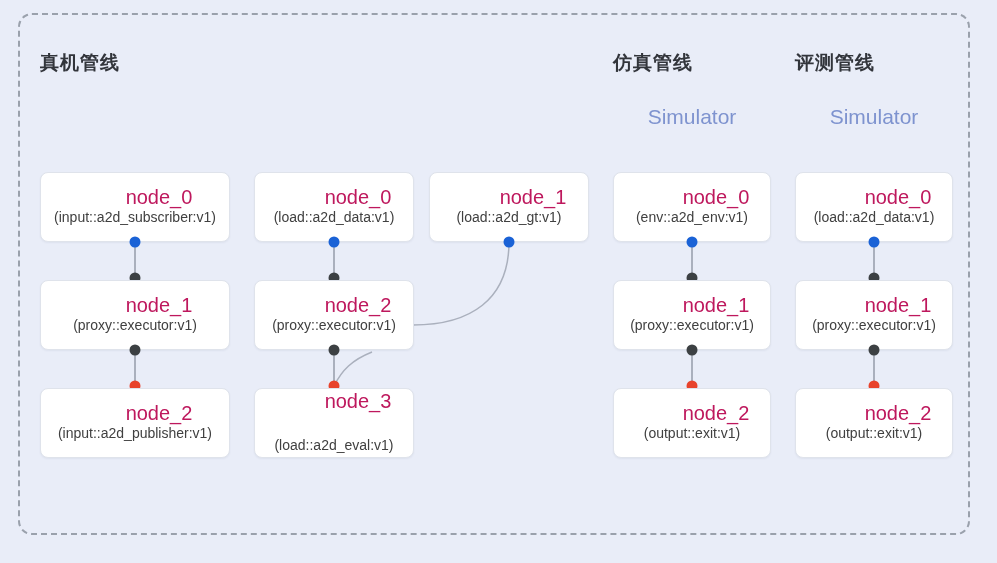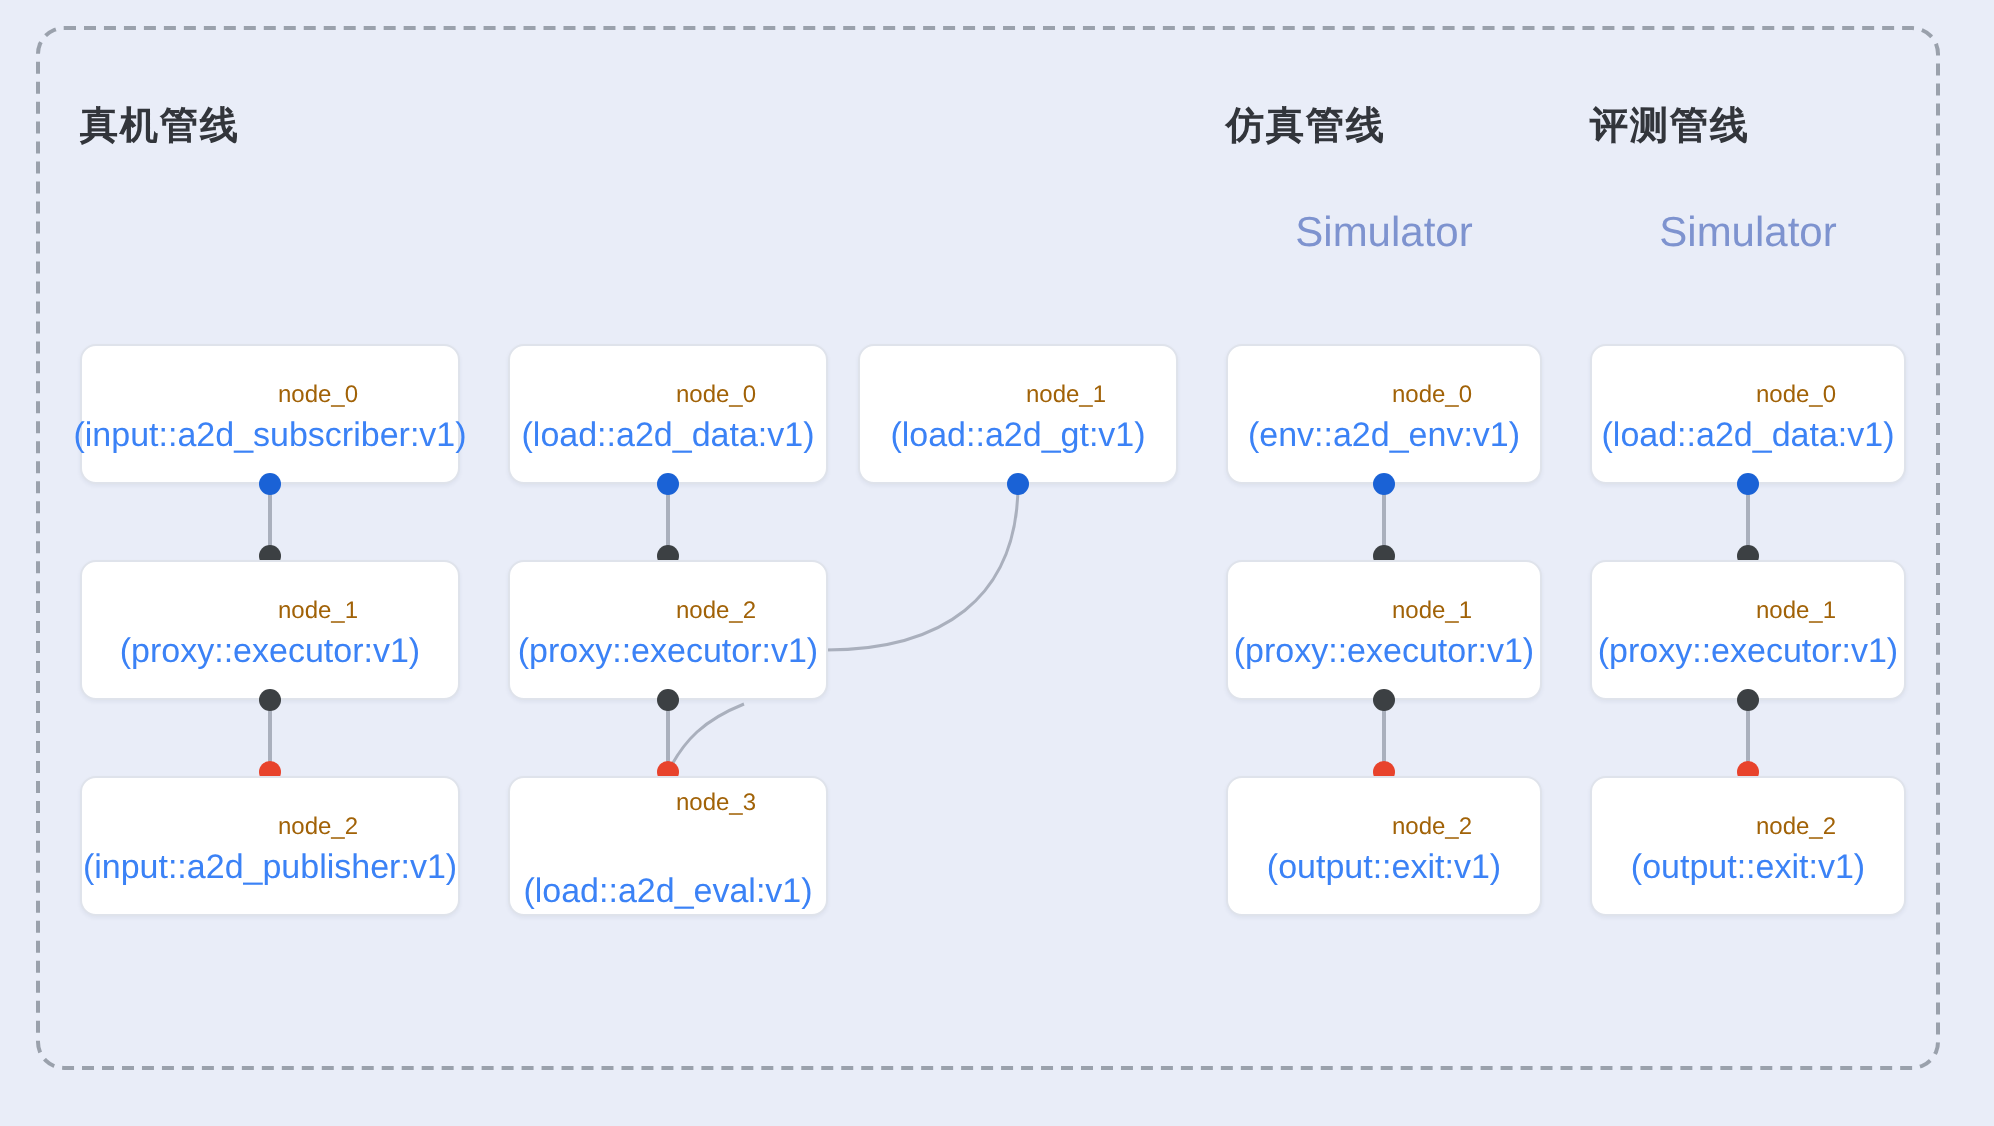--- a/index.html
+++ b/index.html
@@ -72,30 +72,30 @@
     border: 1px solid #dfe3eb;
     border-radius: 8px;
     box-shadow: 0 1px 2px rgba(40,50,80,0.06);
     display: flex;
     flex-direction: column;
     align-items: center;
     justify-content: center;
     color: #4a4e55;
   }
   .node .n-name {
-    font-size: 12px;
+    font-size: 20px;
     line-height: 20px;
-    color: #a16207;
+    color: #be185d;
     white-space: nowrap;
     margin-left: 48px;
   }
   .node .n-spec {
-    font-size: 17px;
+    font-size: 14px;
     line-height: 21px;
-    color: #3b82f6;
+    color: #404040;
     white-space: nowrap;
   }
 
   
   .vline {
     position: absolute;
     width: 1.5px;
     background: #aab0bd;
   }
 

